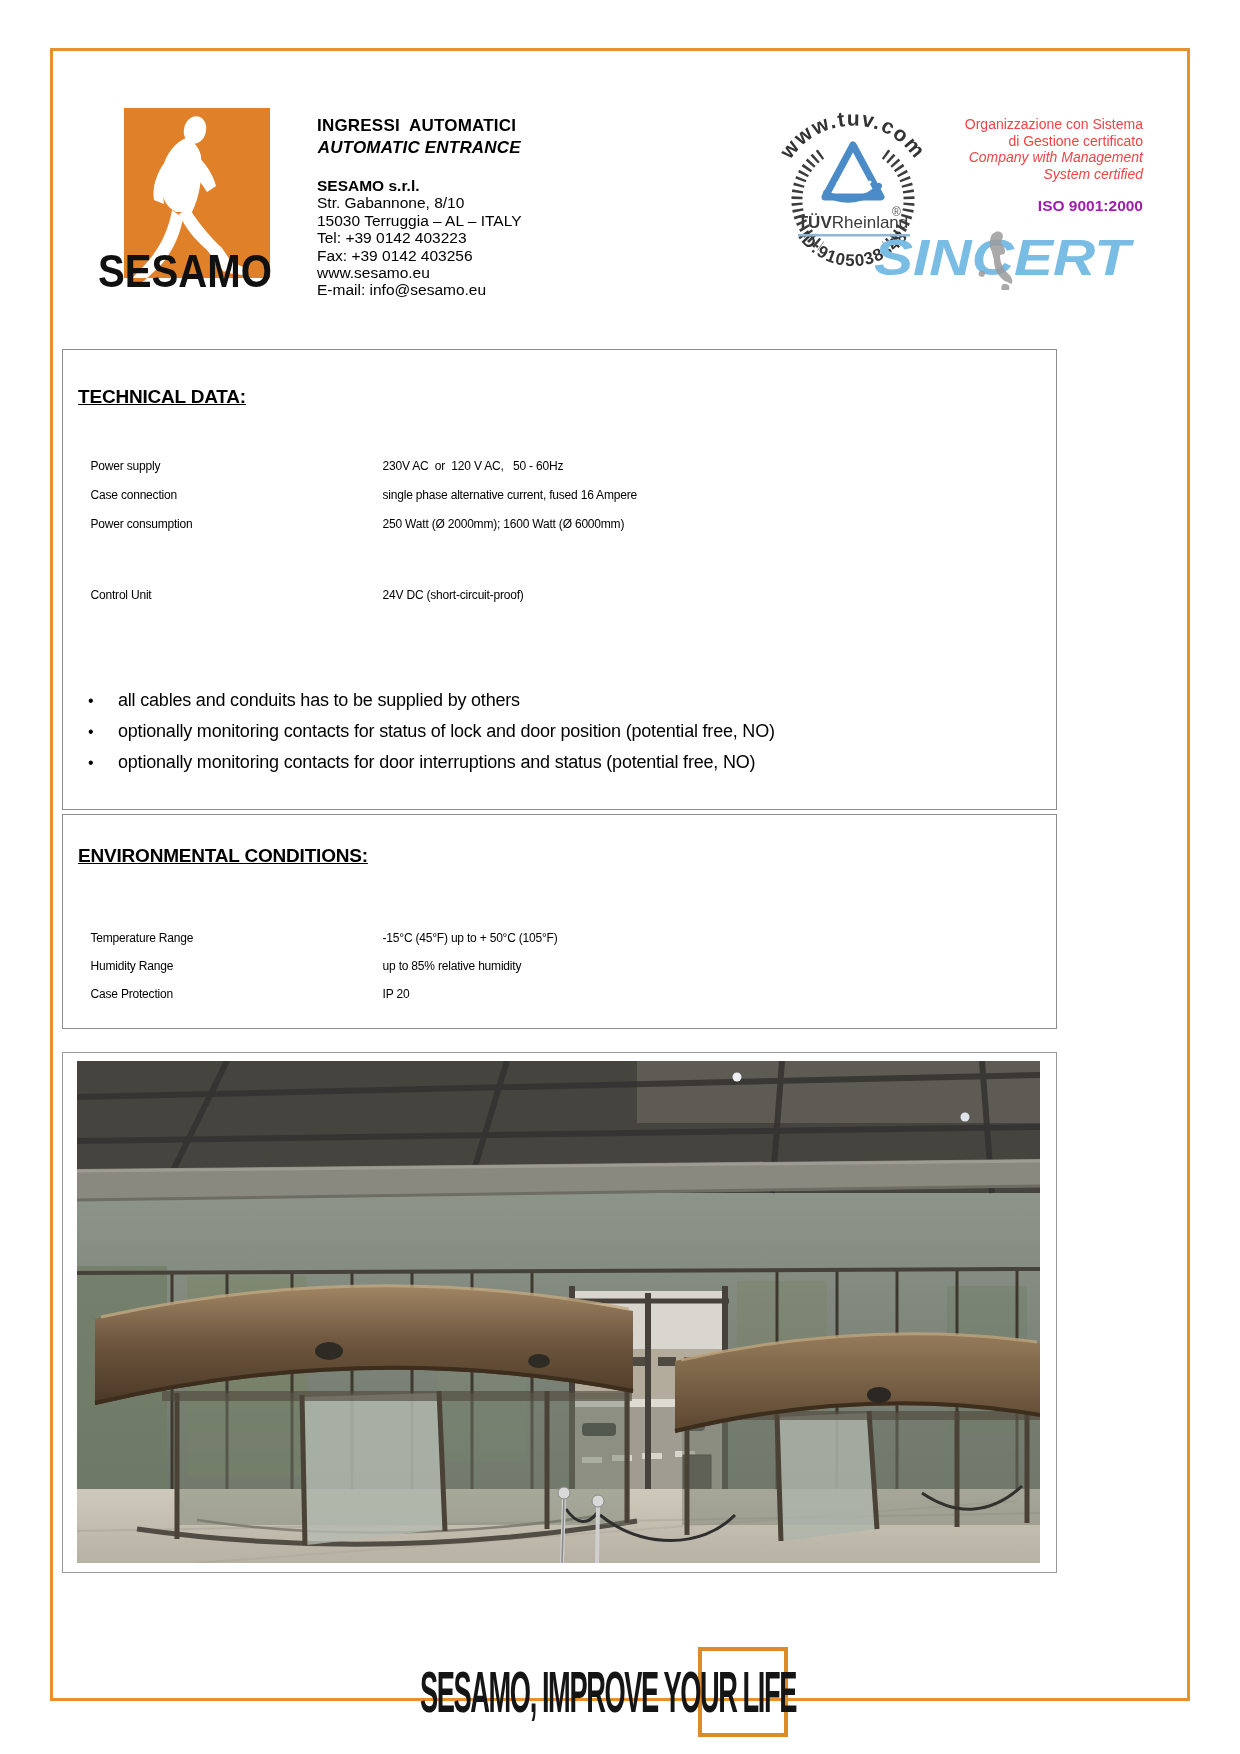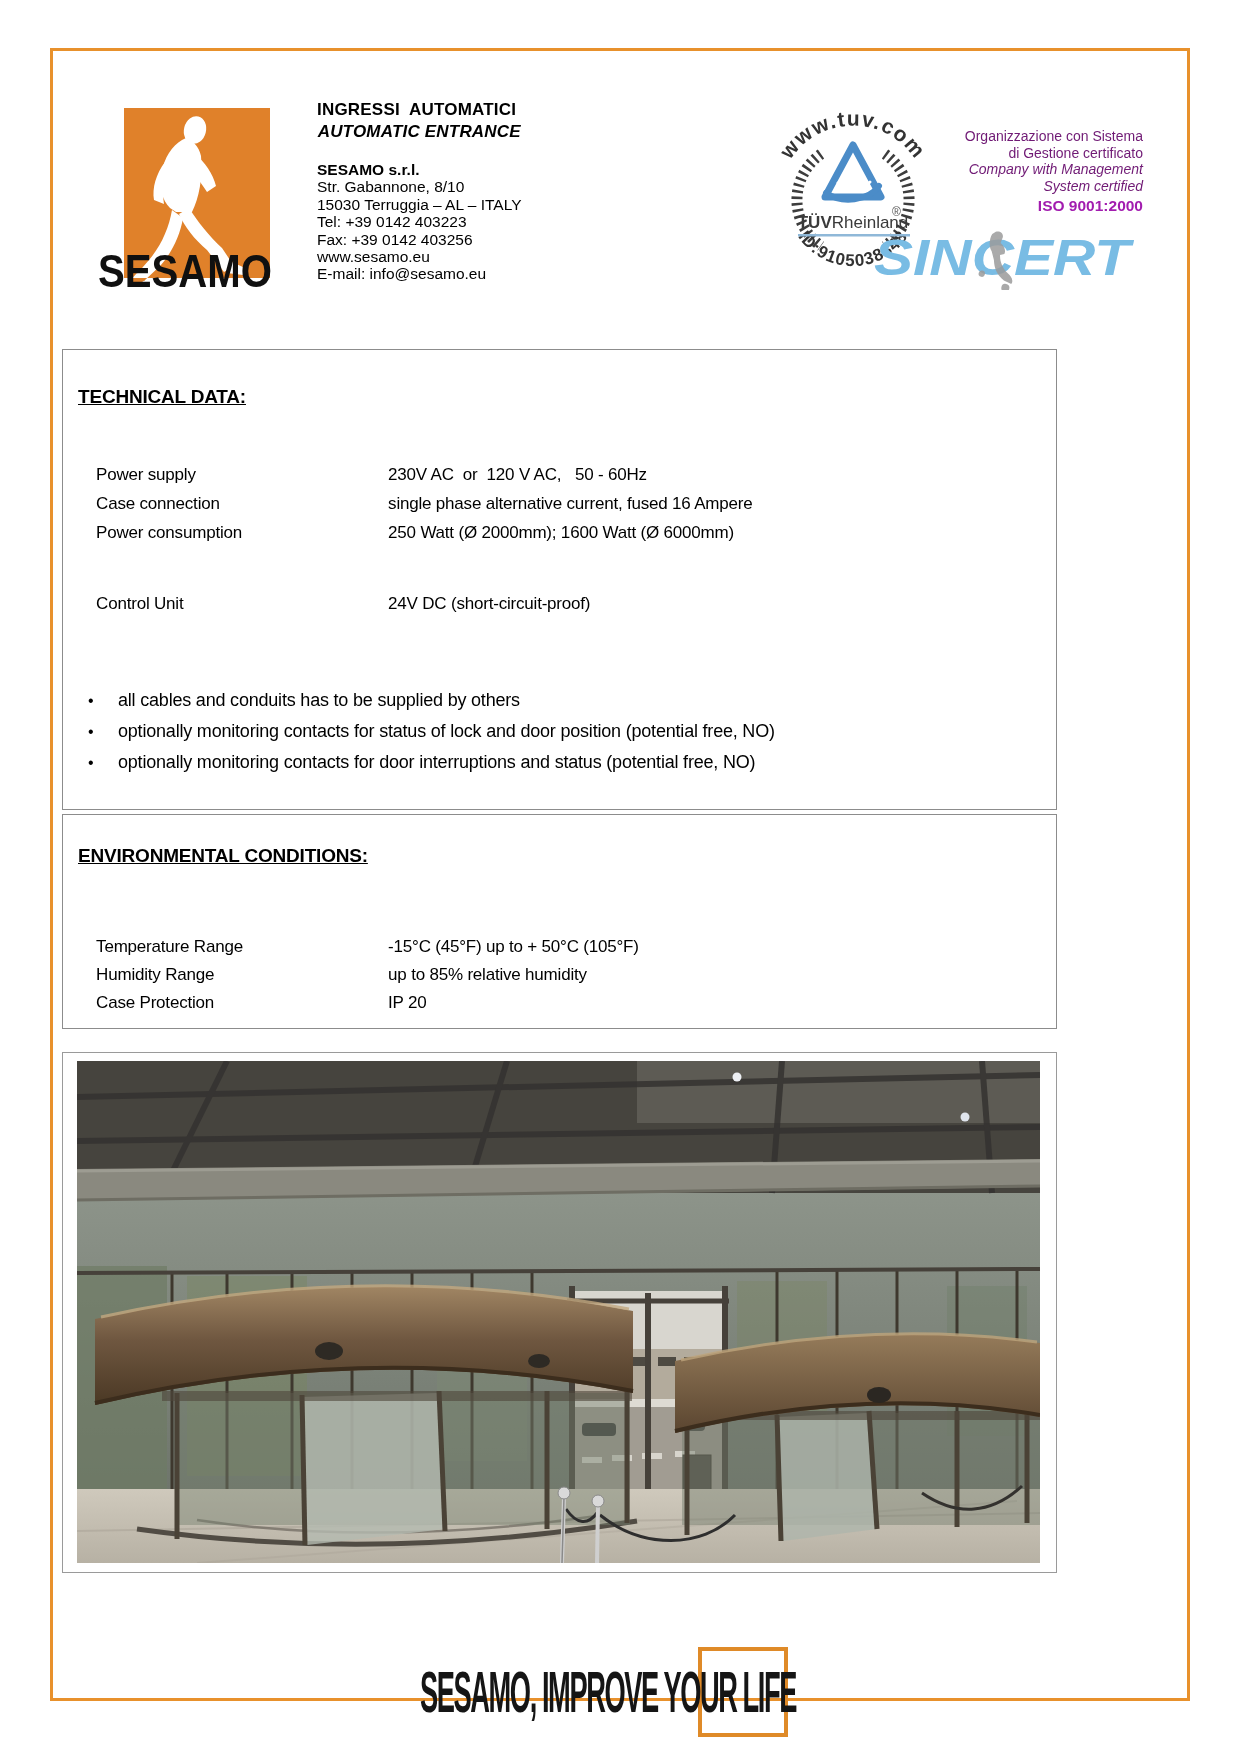--- a/index.html
+++ b/index.html
@@ -3,41 +3,41 @@
 <meta charset="utf-8">
 <style>
   html,body{margin:0;padding:0;background:#fff;}
   .page{position:relative;width:1240px;height:1754px;background:#fff;overflow:hidden;
         font-family:"Liberation Sans",sans-serif;color:#000;}
   .frame{position:absolute;left:50px;top:48px;width:1134px;height:1647px;
          border:3px solid #E8912C;background:transparent;}
   
   .logo-svg{position:absolute;left:92px;top:100px;}
   .hdr-text{position:absolute;left:317px;top:99px;}
-  .tag1{font-size:17px;font-weight:bold;line-height:22px;white-space:pre;letter-spacing:.2px;}
+  .tag1{font-size:17px;font-weight:bold;line-height:22px;white-space:pre;letter-spacing:.2px;margin-top:16px;}
   .tag2{font-size:17px;font-weight:bold;font-style:italic;line-height:22px;letter-spacing:.2px;text-align:center;}
   .hdr-gap{height:18px;}
   .co{font-weight:bold;}
   .contact{font-size:15.5px;line-height:17.4px;}
   .tuv-svg{position:absolute;left:768px;top:103px;}
   .cert-block{position:absolute;left:850px;top:116px;width:293px;text-align:right;
-              font-size:14px;line-height:16.5px;color:#701a75;margin-top:12px;}
+              font-size:14px;line-height:16.5px;color:#ef4444;}
   .cert-it{font-style:normal;}
   .cert-en{font-style:italic;}
   .iso{position:absolute;left:850px;top:197px;width:293px;text-align:right;
        font-size:15.5px;font-weight:bold;color:#a21caf;}
   .sincert-svg{position:absolute;left:872px;top:226px;}
   
   .gbox{position:absolute;border:1px solid #8c8c8c;background:#fff;}
   .box1{left:62px;top:349px;width:993px;height:459px;}
   .box2{left:62px;top:814px;width:993px;height:213px;}
   .photobox{left:62px;top:1052px;width:993px;height:519px;border:1px solid #9a9a9a;}
   .section-title{position:absolute;left:78px;font-size:19px;font-weight:bold;
                  text-decoration:underline;letter-spacing:-.2px;}
-  .trow{position:absolute;left:78px;right:90px;font-size:17px;letter-spacing:-.2px;white-space:pre;}
+  .trow{position:absolute;left:78px;right:90px;font-size:12px;letter-spacing:-.2px;white-space:pre;}
   .trow .lbl{display:inline-block;width:292px;white-space:pre;}
   .bullet{position:absolute;left:88px;right:90px;font-size:18px;letter-spacing:-.2px;}
   .bullet .dot{display:inline-block;width:30px;font-size:16px;}
   .photo-svg{position:absolute;left:77px;top:1061px;}
   
   .slogan-box{position:absolute;left:698px;top:1647px;width:82px;height:82px;
               border:4px solid #DF8A28;}
   .slogan-svg{position:absolute;left:0;top:1645px;}
 </style>
 </head>

